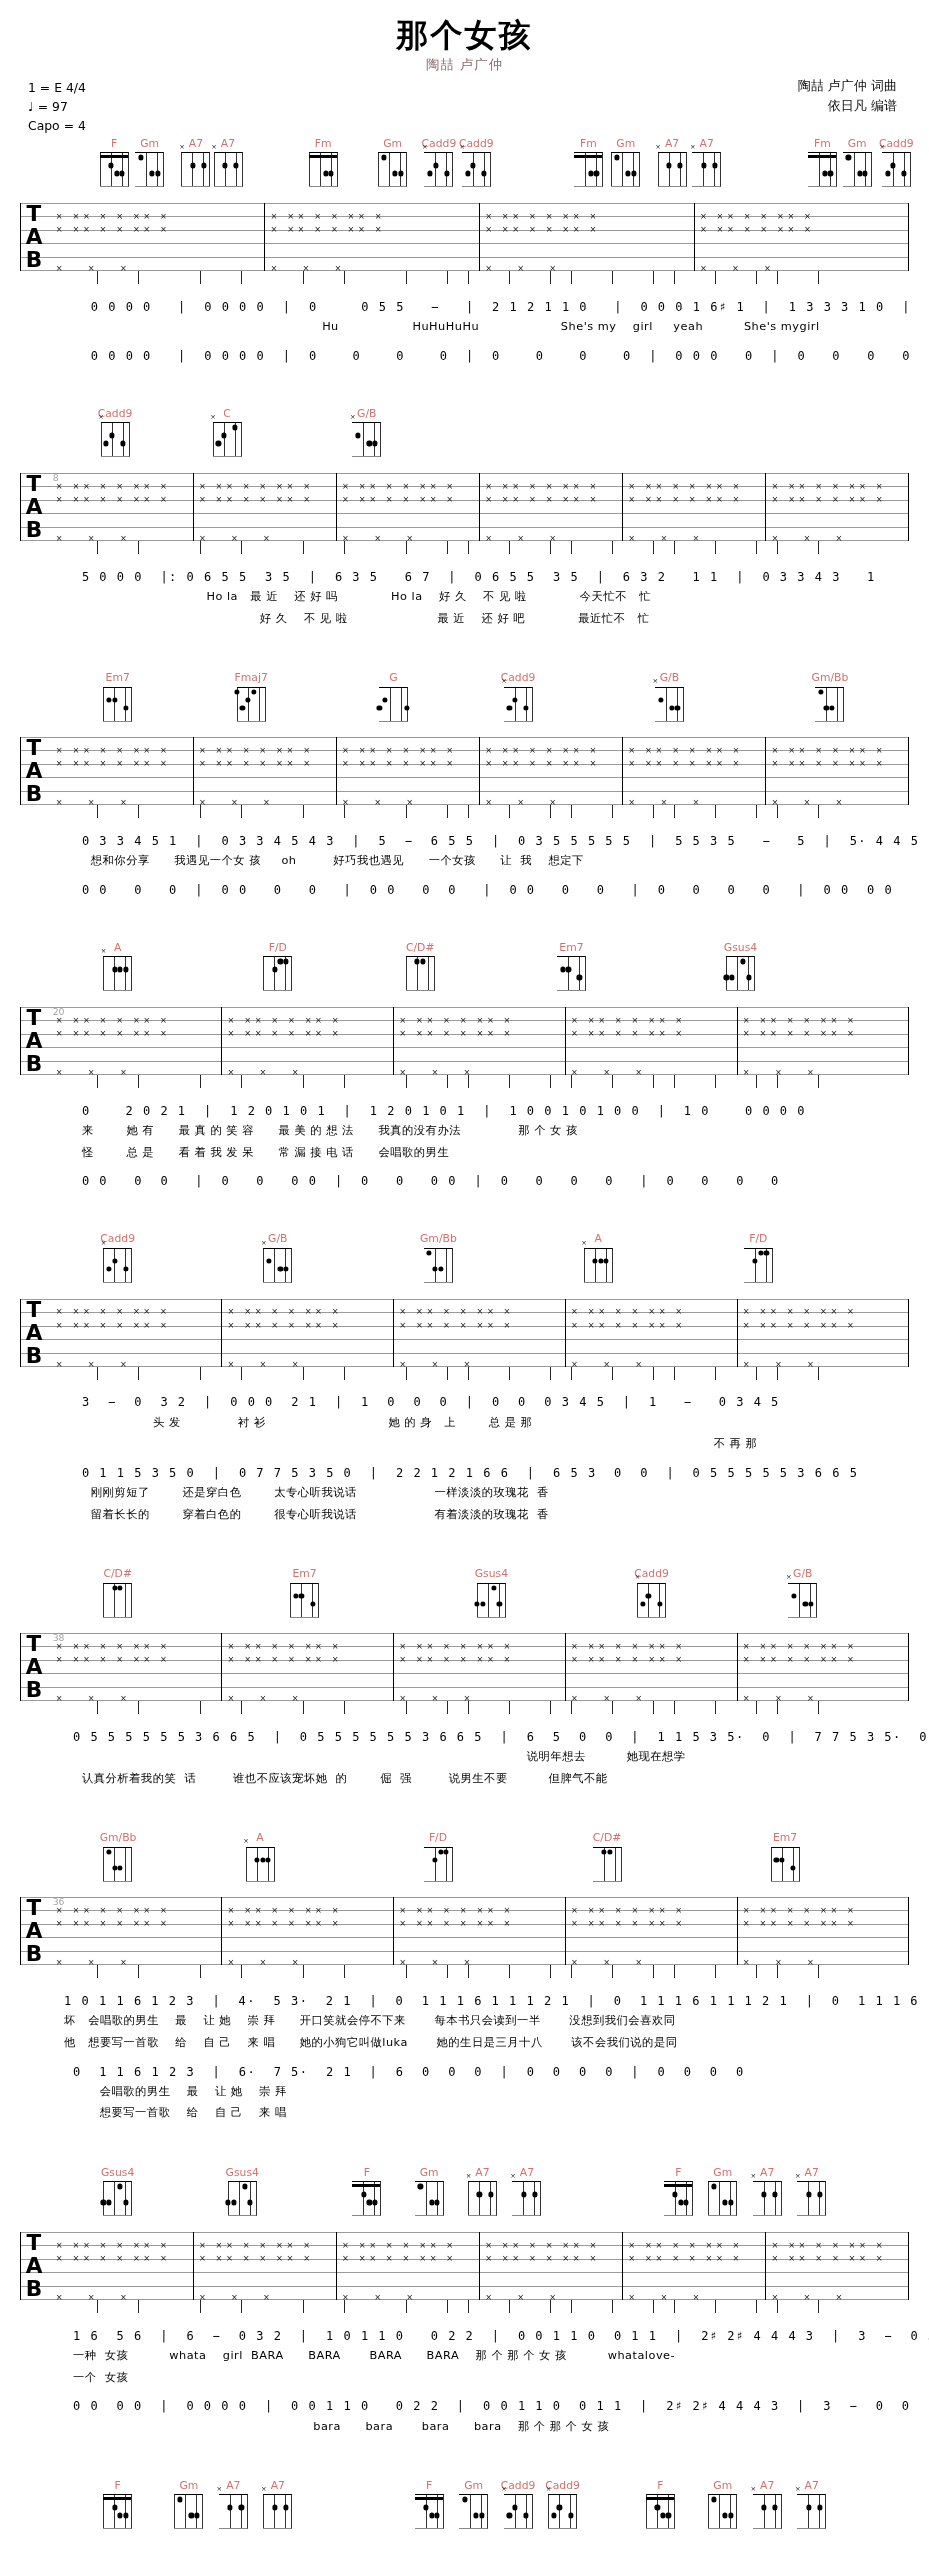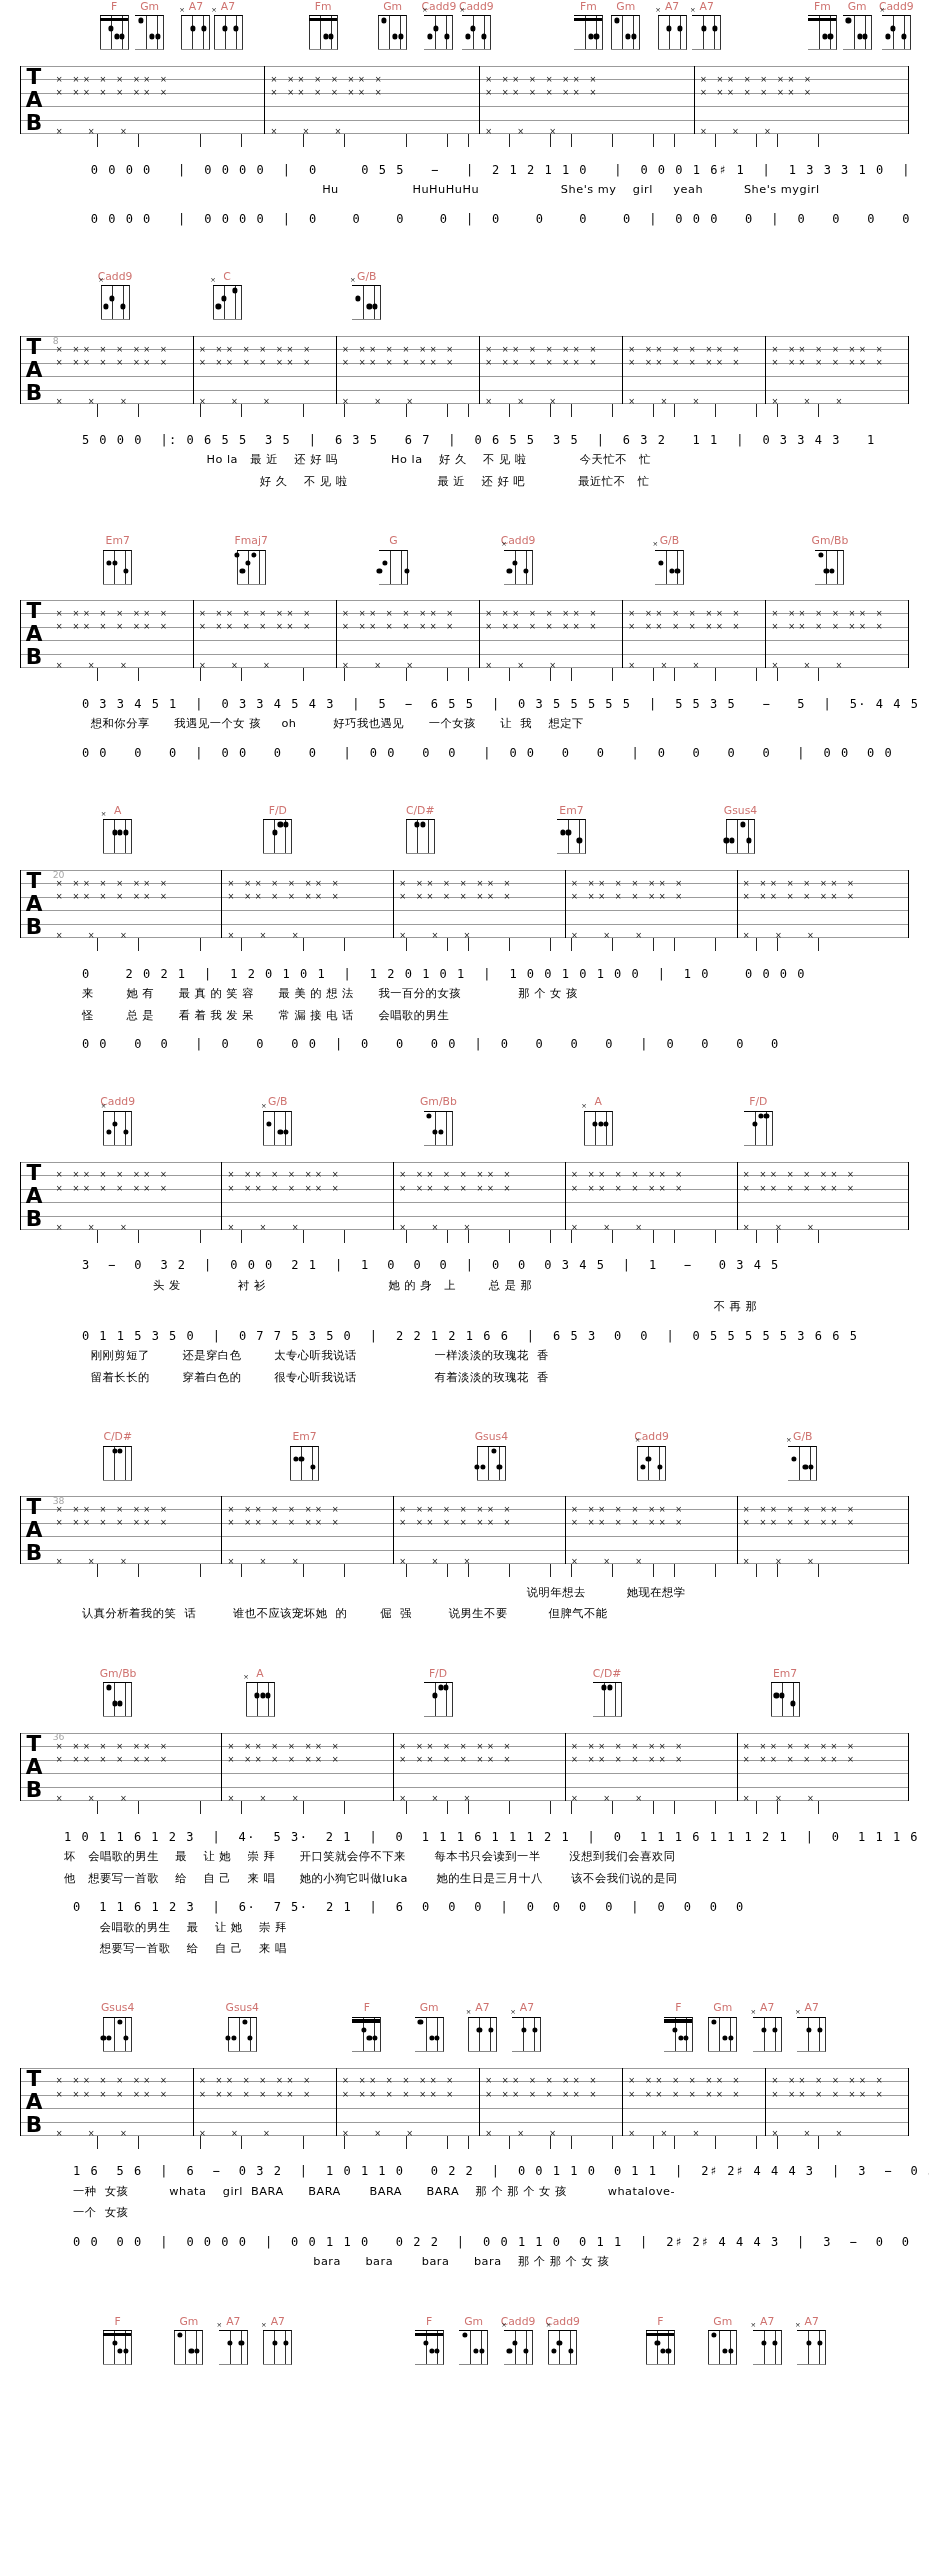--- a/index.html
+++ b/index.html
@@ -37,20 +37,33 @@
   .xr1{top:7.7px;} .xr2{top:21px;} .xr3{top:60px;letter-spacing:11.3px;}
   .stems{height:15.5px;margin-left:36px;width:86%;background-image:repeating-linear-gradient(90deg,#000 0,#000 0.5px,transparent 0.5px,transparent 20.6px);background-size:100% 13.4px;background-repeat:no-repeat;opacity:.85;}
   
   .notes{font-family:"DejaVu Sans Mono",monospace;font-size:12px;letter-spacing:1.5px;white-space:pre;margin-top:13.4px;color:#000;}
   .lyric{font-size:11.3px;letter-spacing:0.5px;white-space:pre;margin-top:5.2px;line-height:1.45;}
 </style>
 </head>
 <body>
 
 <div class="page">
+  <div class="header">
+    <div class="title">那个女孩</div>
+    <div class="subtitle">陶喆 卢广仲</div>
+    <div class="meta">
+      <div>1 = E 4/4</div>
+      <div>♩ = 97</div>
+      <div>Capo = 4</div>
+    </div>
+    <div class="credits">
+      <div>陶喆 卢广仲 词曲</div>
+      <div>依日凡 编谱</div>
+    </div>
+  </div>
 
   <div id="systems">
       <div class="system">
         <div class="chord-row">
           <div class="chord" style="left: 8.6%;">
             <div class="chord-name" style="color: rgb(207, 115, 112);">F</div>
             <div class="cgrid barre">
               <div class="dot" style="left: 11.4px; top: 12px;"></div>
               <div class="dot" style="left: 17px; top: 20px;"></div>
               <div class="dot" style="left: 22.5px; top: 20px;"></div>
@@ -450,21 +463,21 @@
             </div>
             <div class="measure">
               <div class="xr xr1">× ×× × × ×× ×</div>
               <div class="xr xr2">× ×× × × ×× ×</div>
               <div class="xr xr3">×  × ×</div>
             </div>
           </div>
         </div>
         <div class="stems"></div>
         <div class="notes" style="padding-left: 7%;">0    2 0 2 1  |  1 2 0 1 0 1  |  1 2 0 1 0 1  |  1 0 0 1 0 1 0 0  |  1 0    0 0 0 0</div>
-        <div class="lyric" style="padding-left: 7%;">来        她 有      最 真 的 笑 容      最 美 的 想 法      我一百分的女孩              那 个 女 孩</div>
+        <div class="lyric" style="padding-left: 7%;">来        她 有      最 真 的 笑 容      最 美 的 想 法      我真的没有办法              那 个 女 孩</div>
         <div class="lyric" style="padding-left: 7%;">怪        总 是      看 着 我 发 呆      常 漏 接 电 话      会唱歌的男生</div>
         <div class="notes" style="padding-left: 7%;">0 0   0  0   |  0   0   0 0  |  0   0   0 0  |  0   0   0   0   |  0   0   0   0</div>
       </div>
       <div class="system">
         <div class="chord-row">
           <div class="chord" style="left: 9%;">
             <div class="chord-name" style="color: rgb(207, 115, 112);">Cadd9</div>
             <div class="cgrid">
               <div class="mute" style="left: 0.5px;">×</div>
               <div class="dot" style="left: 11.4px; top: 12px;"></div>
@@ -623,20 +636,21 @@
               <div class="xr xr3">×  × ×</div>
             </div>
             <div class="measure">
               <div class="xr xr1">× ×× × × ×× ×</div>
               <div class="xr xr2">× ×× × × ×× ×</div>
               <div class="xr xr3">×  × ×</div>
             </div>
           </div>
         </div>
         <div class="stems"></div>
+        <div class="notes" style="padding-left: 6%;">0 5 5 5 5 5 5 3 6 6 5  |  0 5 5 5 5 5 5 3 6 6 5  |  6  5  0  0  |  1 1 5 3 5·  0  |  7 7 5 3 5·  0</div>
         <div class="lyric" style="padding-left: 57%;">说明年想去          她现在想学</div>
         <div class="lyric" style="padding-left: 7%;">认真分析着我的笑  话         谁也不应该宠坏她  的        倔  强         说男生不要          但脾气不能</div>
       </div>
       <div class="system">
         <div class="chord-row">
           <div class="chord" style="left: 9%;">
             <div class="chord-name" style="color: rgb(207, 115, 112);">Gm/Bb</div>
             <div class="cgrid">
               <div class="dot" style="left: 5.8px; top: 4px;"></div>
               <div class="dot" style="left: 11.4px; top: 20px;"></div>

